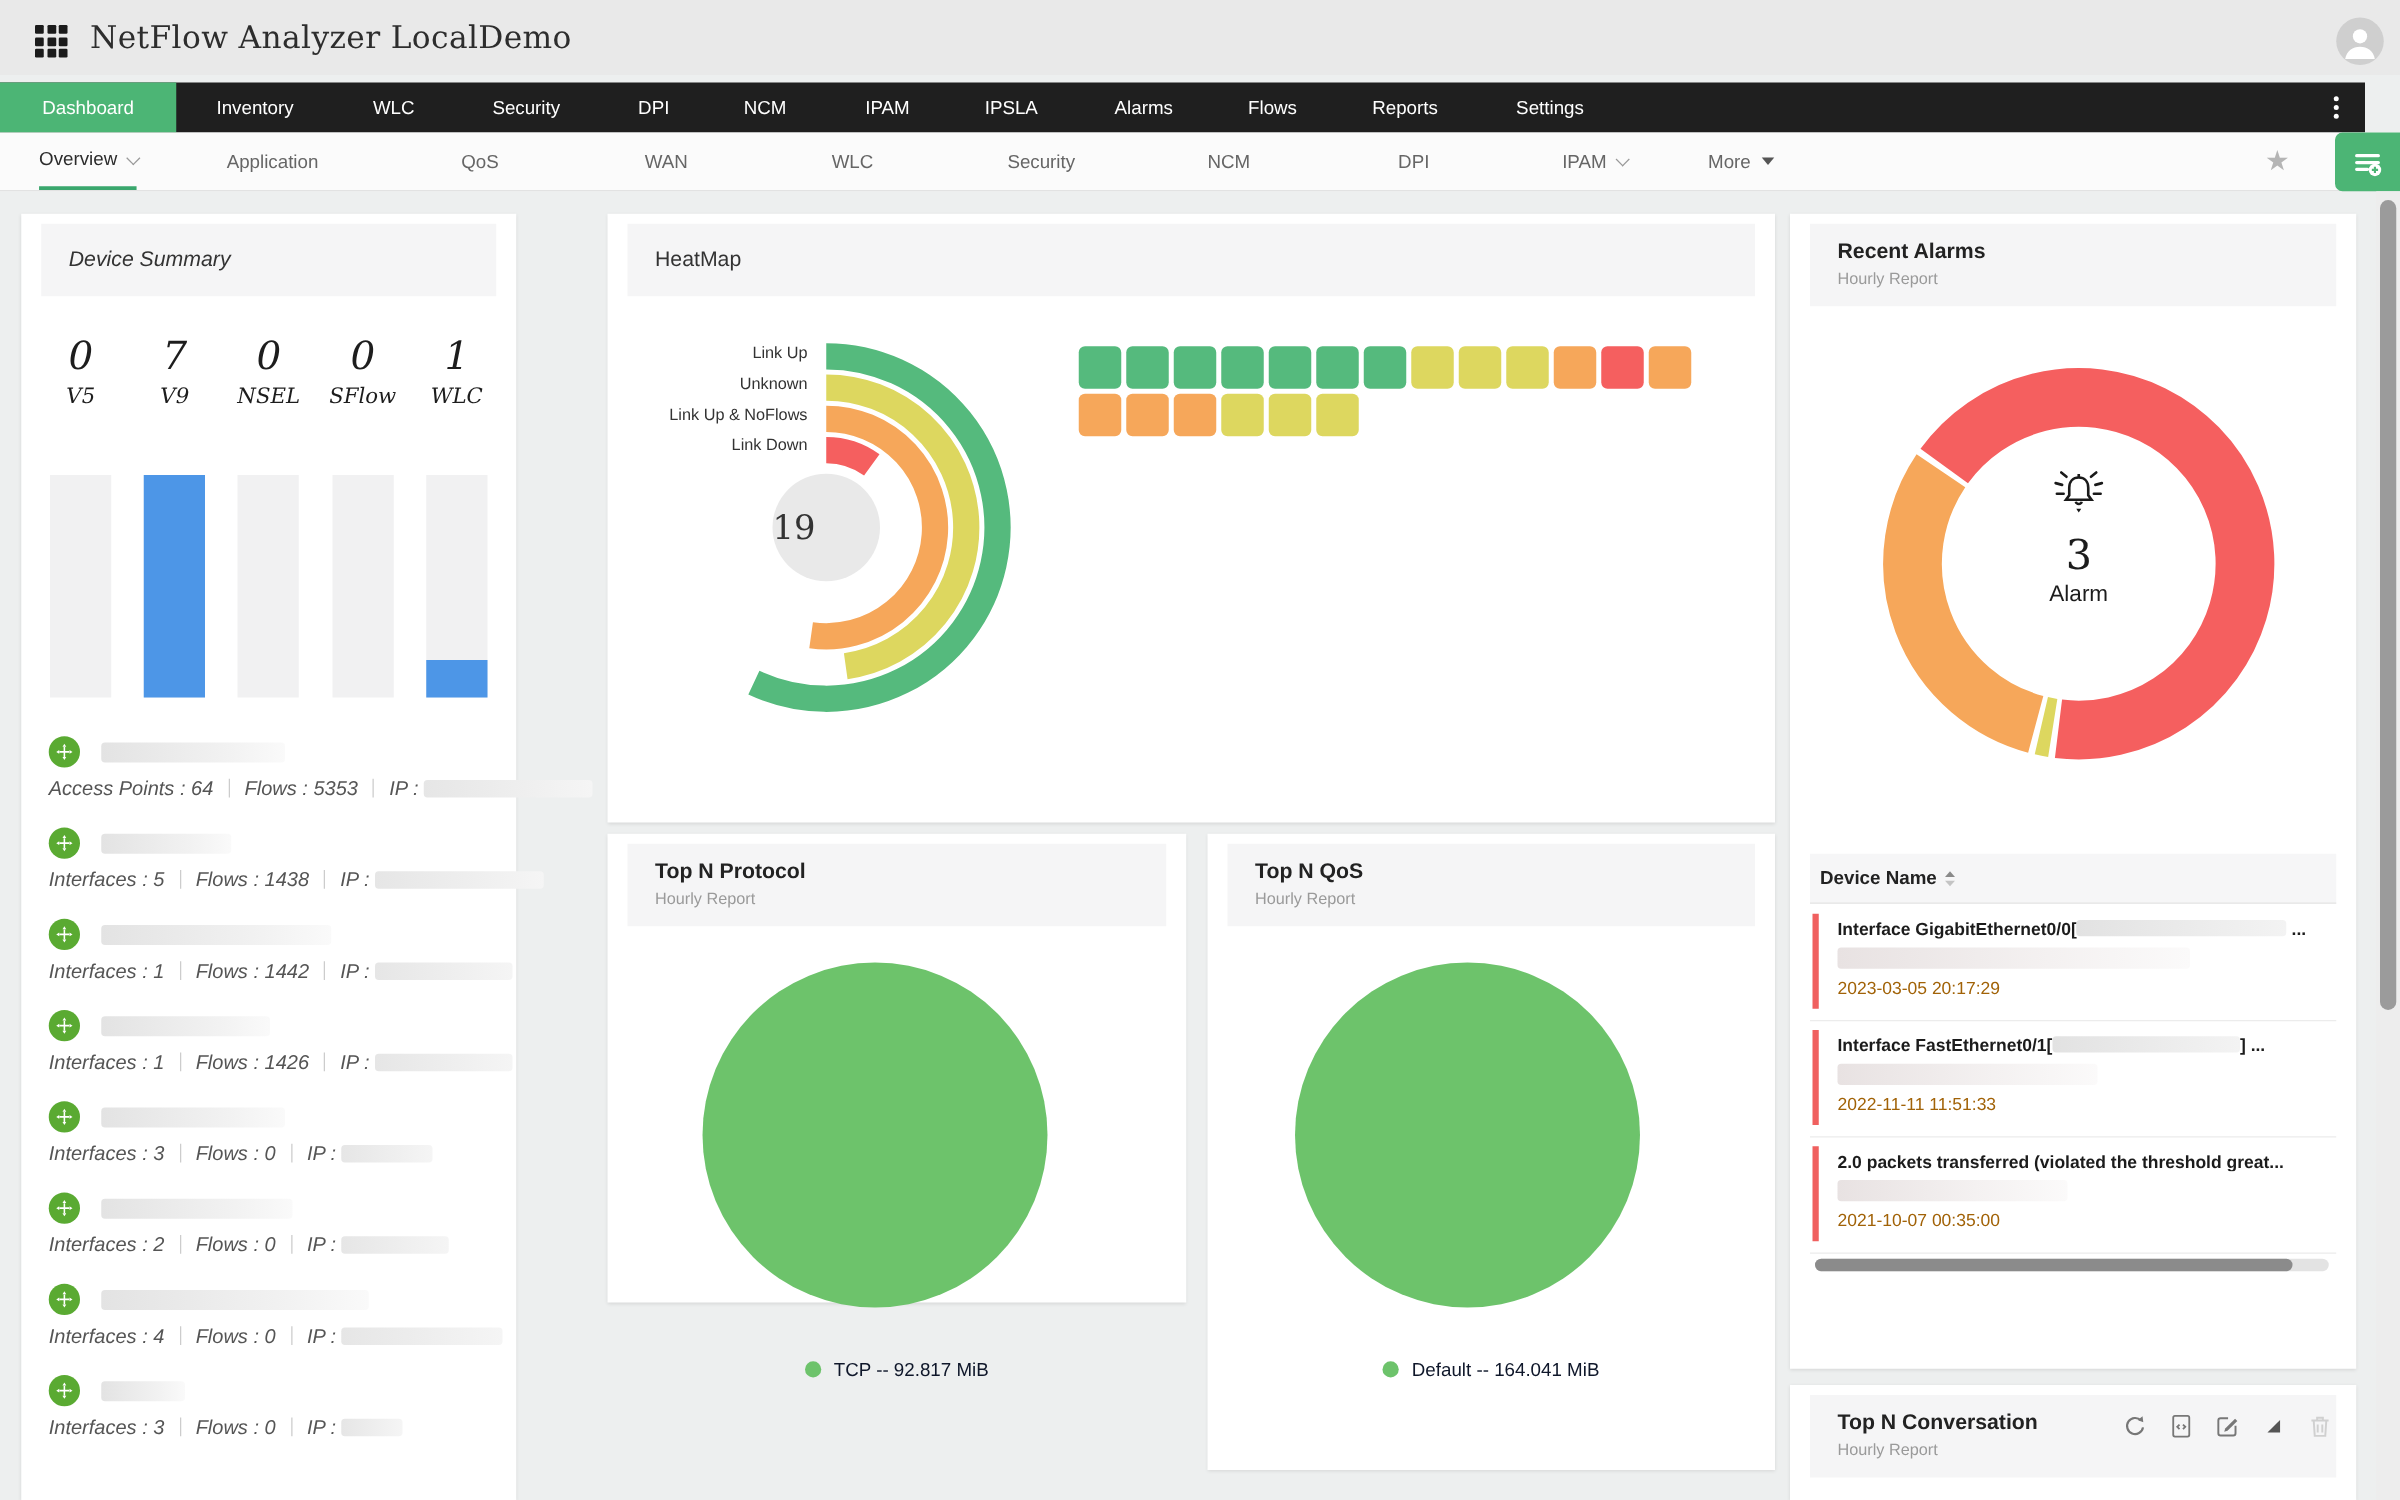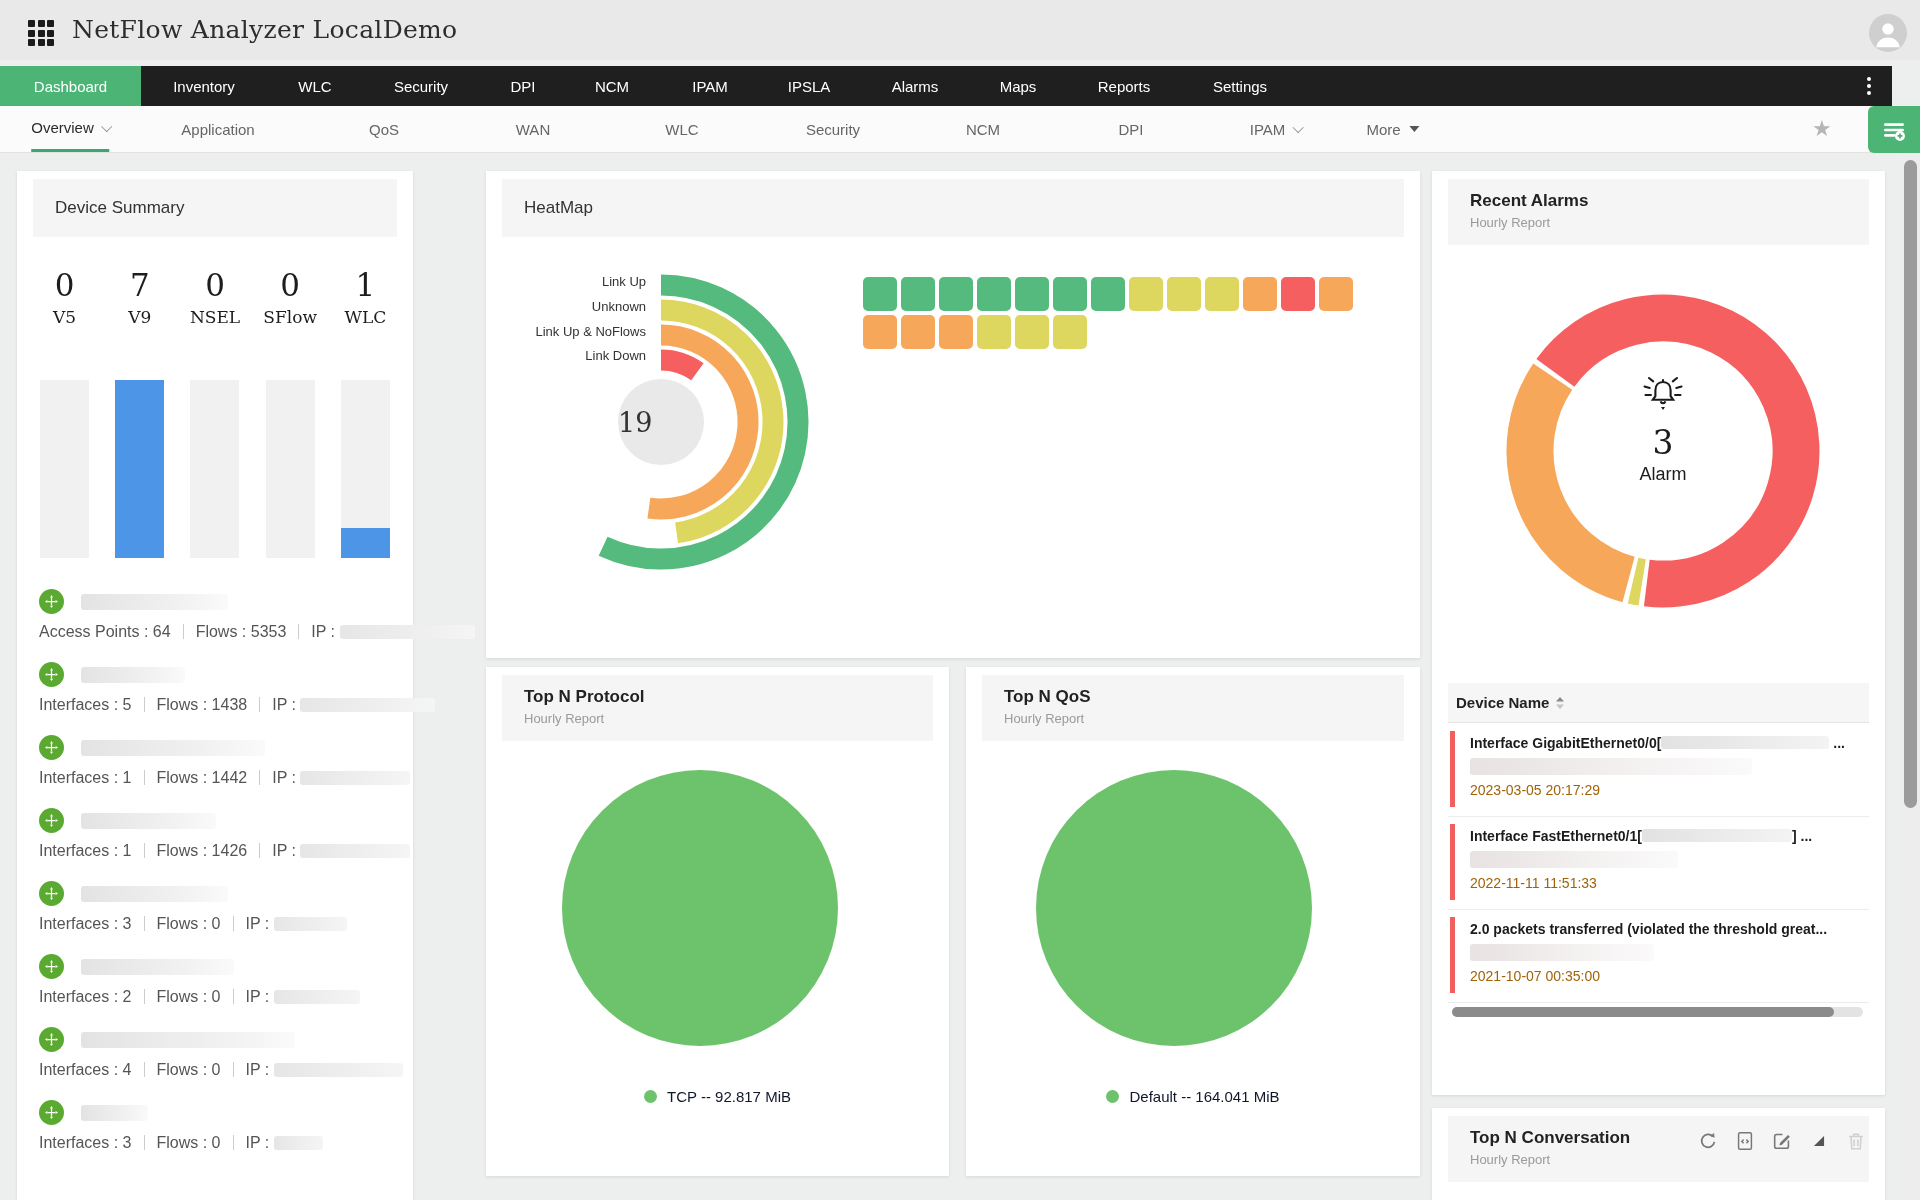--- a/index.html
+++ b/index.html
@@ -45,21 +45,21 @@
   
   .card { position:absolute; background:#fff; box-shadow:0 1px 3px rgba(0,0,0,.10); }
   .strip { position:absolute; left:16px; right:16px; top:8px; height:58px; background:#f5f5f6;
     display:flex; align-items:center; padding-left:22px; font-size:17px; color:#333; }
   .strip2 { position:absolute; left:16px; right:16px; top:8px; height:66px; background:#f5f5f6;
     padding:12px 0 0 22px; }
   .strip2 .t { font-size:17px; font-weight:700; color:#222; }
   .strip2 .s { font-size:13px; color:#9a9a9a; margin-top:4px; }
 
   
-  .card-device { left:17px; top:171px; width:396px; height:1029px; }
+  .card-device { left:17px; top:171px; width:396px; height:1029px;font-style:italic; }
   .dev-stats { position:absolute; left:10px; right:10px; top:96px; height:78px;
     display:grid; grid-template-columns:repeat(5,1fr); }
   .dev-stat { text-align:center; font-family:"DejaVu Serif", serif; color:#1d1d1d; }
   .dev-stat .v { font-size:31px; line-height:36px; }
   .dev-stat .l { font-size:17px; margin-top:4px; }
   .dev-bars { position:absolute; left:10px; right:10px; top:209px; height:178px;
     display:grid; grid-template-columns:repeat(5,1fr); }
   .bar-track { position:relative; width:49px; height:178px; margin:0 auto; background:#f1f1f2; }
   .bar-fill { position:absolute; left:0; right:0; bottom:0; background:#4d96e7; }
   .devlist { position:absolute; left:22px; right:14px; top:412px; }
@@ -76,21 +76,21 @@
 
   
   .card-heat { left:486px; top:171px; width:934px; height:487px; }
   .heat-label { position:absolute; width:160px; text-align:right; font-size:13px; color:#333; }
   .heat-grid i { position:absolute; width:34px; height:34px; border-radius:5px; }
   .ring-center { position:absolute; border-radius:50%; background:#e9e9e9;
     display:flex; align-items:center; 
     font-family:"DejaVu Serif", serif; font-size:27px; color:#333; }
 
   
-  .card-proto { left:486px; top:667px; width:463px; height:509px; }
+  .card-proto { left:486px; top:667px; width:463px; height:375px; }
   .card-qos { left:966px; top:667px; width:454px; height:509px; }
   .pie { position:absolute; width:276px; height:276px; border-radius:50%; background:#6dc36b; top:103px; }
   .pie-legend { position:absolute; left:0; right:0; top:421px; text-align:center; font-size:15px; color:#0f172a; }
   .pie-legend .dot { display:inline-block; width:13px; height:13px; border-radius:50%;
     background:#6dc36b; margin-right:10px; vertical-align:-1px; }
 
   
   .card-alarms { left:1432px; top:171px; width:453px; height:924px; }
   .donut-center { position:absolute; left:151px; top:200px; width:160px; text-align:center; }
   .donut-center .n { font-family:"DejaVu Serif", serif; font-size:33px; color:#1c1c1c; margin-top:2px; }
@@ -156,21 +156,21 @@
       </div>
   <div class="nav-tab active" style="left: 0px; width: 141px;">Dashboard</div>
       <div class="nav-tab" style="left: 204px;">Inventory</div>
       <div class="nav-tab" style="left: 315px;">WLC</div>
       <div class="nav-tab" style="left: 421px;">Security</div>
       <div class="nav-tab" style="left: 523px;">DPI</div>
       <div class="nav-tab" style="left: 612px;">NCM</div>
       <div class="nav-tab" style="left: 710px;">IPAM</div>
       <div class="nav-tab" style="left: 809px;">IPSLA</div>
       <div class="nav-tab" style="left: 915px;">Alarms</div>
-      <div class="nav-tab" style="left: 1018px;">Maps</div>
+      <div class="nav-tab" style="left: 1018px;">Flows</div>
       <div class="nav-tab" style="left: 1124px;">Reports</div>
       <div class="nav-tab" style="left: 1240px;">Settings</div>
     </nav>
 
   <div class="subnav" id="subNav">
     <span class="fav-star">★</span>
     <div class="green-btn">
       <svg viewBox="0 0 24 24" width="26" height="26">
         <path d="M4 7h16M4 12h16M4 17h8" stroke="#fff" stroke-width="2.4" stroke-linecap="round" fill="none"></path>
         <circle cx="17.5" cy="17.5" r="4.6" fill="#fff"></circle>

